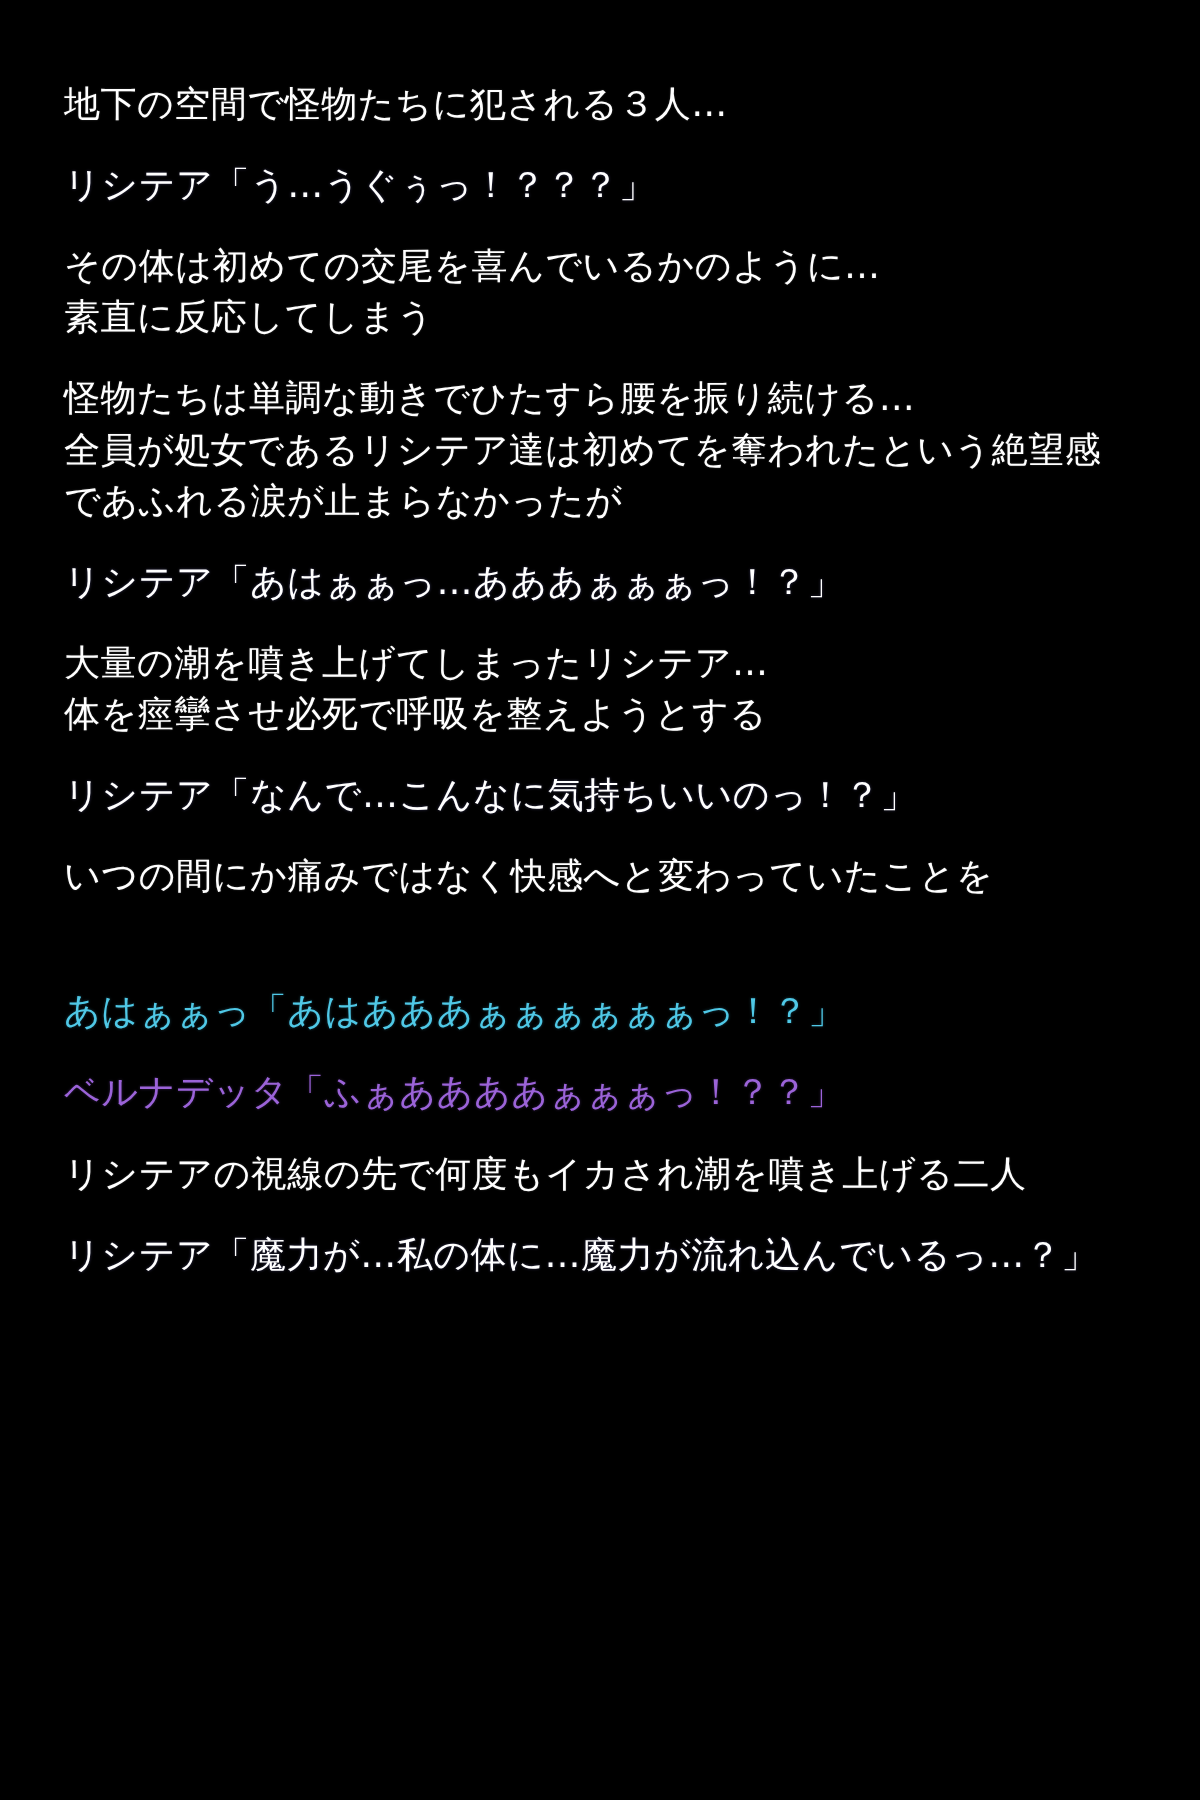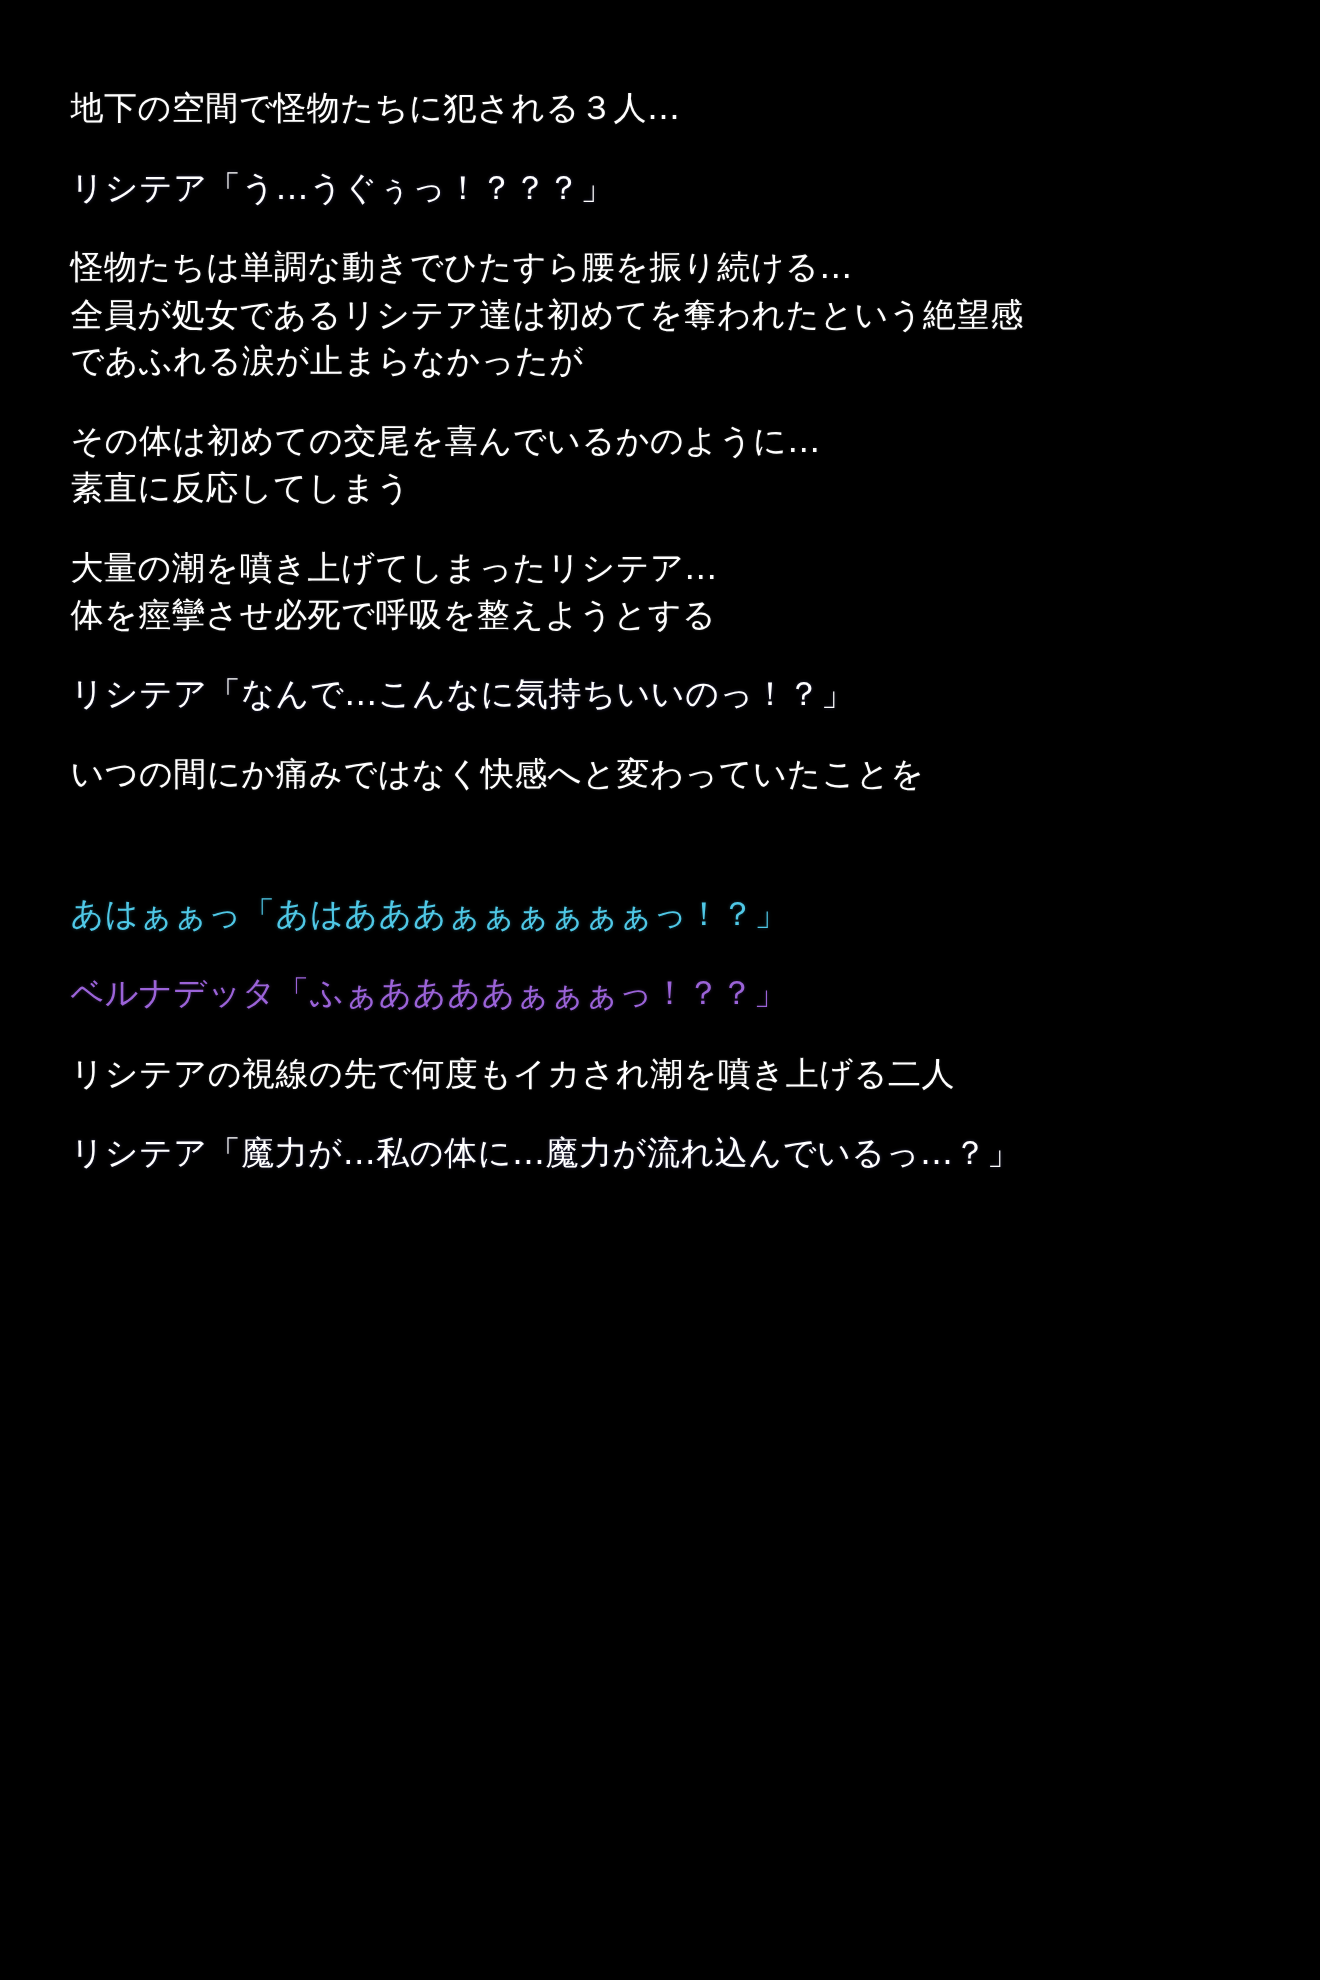--- a/index.html
+++ b/index.html
@@ -21,21 +21,21 @@
     box-sizing: border-box;
     padding: 78px 0 0 64px;
   }
   .story {
     width: 1060px;
   }
   .block {
     margin: 0 0 30px 0;
   }
   .line {
-    font-size: 30px;
+    font-size: 36px;
     line-height: 1.42;
     letter-spacing: 0.5px;
     white-space: pre;
     margin: 0;
     font-weight: 400;
   }
   .narration .line {
     color: #ffffff;
     text-shadow: 0 0 2px rgba(255,255,255,0.22);
   }
@@ -58,27 +58,30 @@
 
 <div class="page">
   <div class="story" id="story-root">
       <div class="block narration">
         <p class="line">地下の空間で怪物たちに犯される３人…</p>
       </div>
       <div class="block dialog-lysithea">
         <p class="line">リシテア「う…うぐぅっ！？？？」</p>
       </div>
       <div class="block narration">
+        <p class="line">その体は初めての交尾を喜んでいるかのように…</p>
+        <p class="line">素直に反応してしまう</p>
+      </div>
+      <div class="block narration">
         <p class="line">怪物たちは単調な動きでひたすら腰を振り続ける…</p>
         <p class="line">全員が処女であるリシテア達は初めてを奪われたという絶望感</p>
         <p class="line">であふれる涙が止まらなかったが</p>
       </div>
-      <div class="block narration">
-        <p class="line">その体は初めての交尾を喜んでいるかのように…</p>
-        <p class="line">素直に反応してしまう</p>
+      <div class="block dialog-lysithea">
+        <p class="line">リシテア「あはぁぁっ…あああぁぁぁっ！？」</p>
       </div>
       <div class="block narration">
         <p class="line">大量の潮を噴き上げてしまったリシテア…</p>
         <p class="line">体を痙攣させ必死で呼吸を整えようとする</p>
       </div>
       <div class="block dialog-lysithea">
         <p class="line">リシテア「なんで…こんなに気持ちいいのっ！？」</p>
       </div>
       <div class="block narration">
         <p class="line">いつの間にか痛みではなく快感へと変わっていたことを</p>

